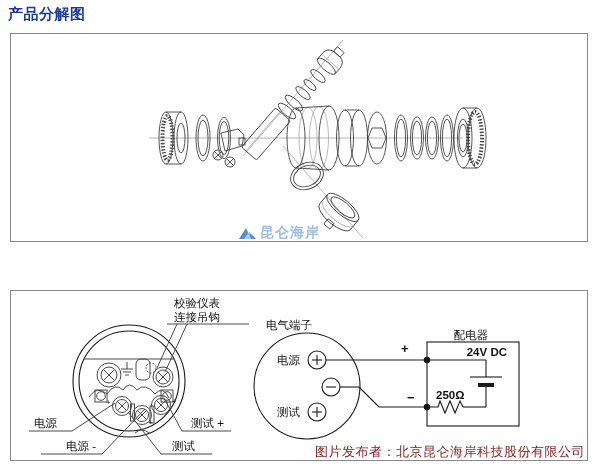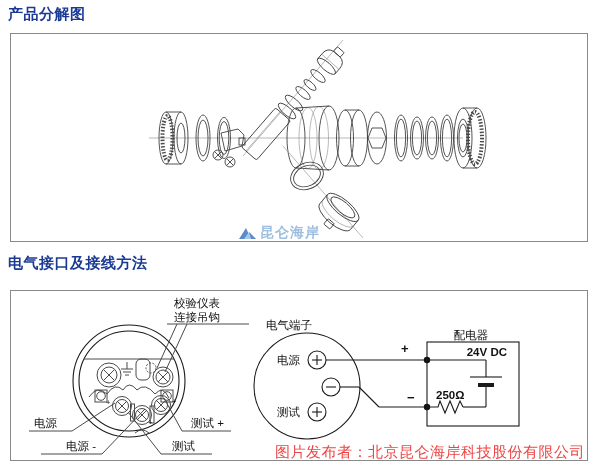--- a/index.html
+++ b/index.html
@@ -7,21 +7,21 @@
         font-family:"Liberation Sans",sans-serif;}
   .sec-title{position:absolute;left:8px;margin:0;font-size:15px;font-weight:bold;
              color:#1b3a94;letter-spacing:.5px;}
   .t1{top:5px;}
   .t2{top:254px;}
   .panel{position:absolute;left:10px;width:576px;border:1px solid #898989;background:#fff;}
   .panel1{top:33px;height:207px;}
   .panel2{top:290px;height:169px;}
   .watermark{position:absolute;left:228px;top:190px;display:flex;align-items:center;gap:3px;
              color:#9dbede;font-size:14px;font-weight:bold;letter-spacing:1px;z-index:2;}
-  .publisher{position:absolute;top:152px;right:2px;font-size:15px;color:#ef4444;
+  .publisher{position:absolute;top:152px;right:2px;font-size:13px;color:#7f1d1d;
              white-space:nowrap;z-index:3;letter-spacing:.5px;}
   svg{display:block;}
   svg text{font-family:"Liberation Sans",sans-serif;}
   .lbl{font-size:11.5px;fill:#111;}
   .sign{font-size:13px;fill:#111;font-weight:bold;}
   .bold{font-weight:bold;}
   .tiny{font-size:7.5px;fill:#111;}
   .ln{stroke:#1a1a1a;stroke-width:1.1;fill:none;}
   .ld{stroke:#4a4a4a;stroke-width:1;fill:none;}
   .d{stroke:#414141;stroke-width:.9;fill:none;}
@@ -141,21 +141,20 @@
     <div class="watermark">
       <svg width="18" height="14" viewBox="0 0 18 14">
         <polygon points="0,13 7,2 12,13" fill="#5b8cc8"></polygon>
         <polygon points="7,2 10,6 5,13 17,13 10,6" fill="#a9c9ec"></polygon>
         <polygon points="10,6 17,13 12,13" fill="#5b8cc8"></polygon>
       </svg>
       <span>昆仑海岸</span>
     </div>
   </div>
 
-  <h1 class="sec-title t2">电气接口及接线方法</h1>
 
   <div class="panel panel2">
     <svg width="576" height="169" viewBox="0 0 576 169">
 
       <g>
         <circle class="ln" cx="118" cy="90" r="56"></circle>
         <circle class="ln" cx="118" cy="90" r="50"></circle>
         <line class="ld" x1="73" y1="68" x2="163" y2="68"></line>
 
         <circle class="ld" cx="98" cy="84" r="12"></circle>

